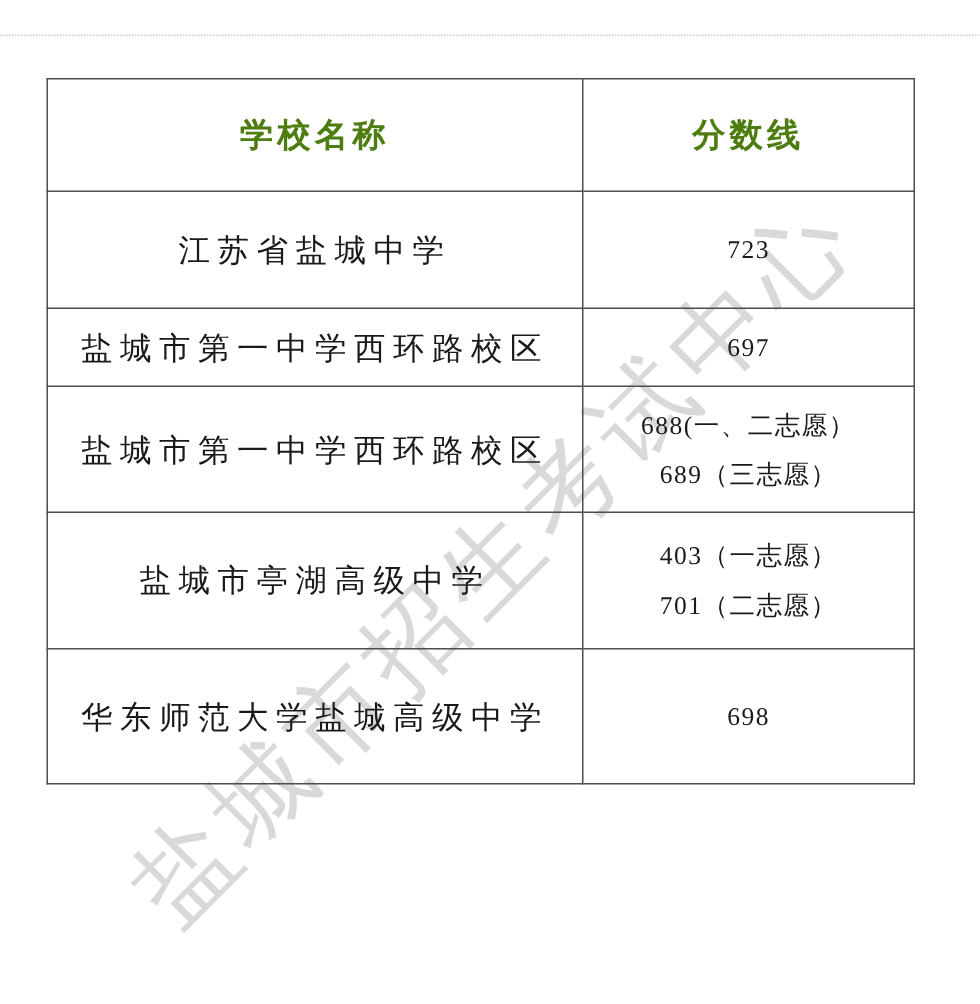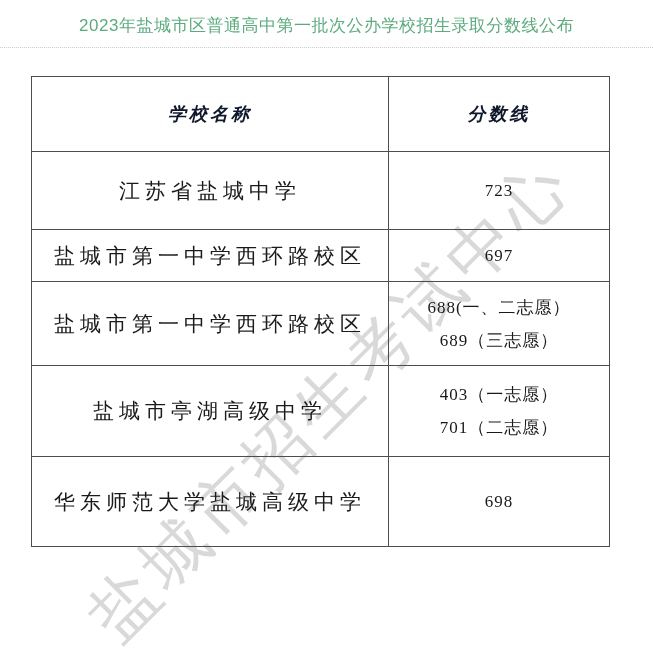--- a/index.html
+++ b/index.html
@@ -71,26 +71,25 @@
   col.col-school{width:357px;}
   col.col-score{width:221px;}
   th,td{
     border:1px solid var(--table-border);
     text-align:center;
     vertical-align:middle;
     padding:0;
   }
   thead th{
     font-family:"Liberation Sans","DejaVu Sans",sans-serif;
-    font-size:18px;
+    font-size:22px;
     font-weight:700;
     letter-spacing:3px;
     height:74px;
-    color:#0f172a;
-    font-style:italic;
+    color:#4d7c0f;
   }
   td.school{
     font-size:21px;
     letter-spacing:5px;
   }
   td.score{
     font-size:17px;
     letter-spacing:1px;
   }
   .score-line{line-height:33px;}
@@ -100,21 +99,20 @@
   tbody tr:nth-child(4){height:91px;}
   tbody tr:nth-child(5){height:90px;}
   tbody tr:nth-child(6){height:73px;}
 </style>
 </head>
 <body>
 
 <div class="page">
 
   <div class="header">
-    <h1 class="title">2023年盐城市区普通高中第一批次公办学校招生录取分数线公布</h1>
   </div>
 
   <div class="content">
     <div class="watermark">盐城市招生考试中心</div>
 
     <table class="score-table">
       <colgroup>
         <col class="col-school">
         <col class="col-score">
       </colgroup>

